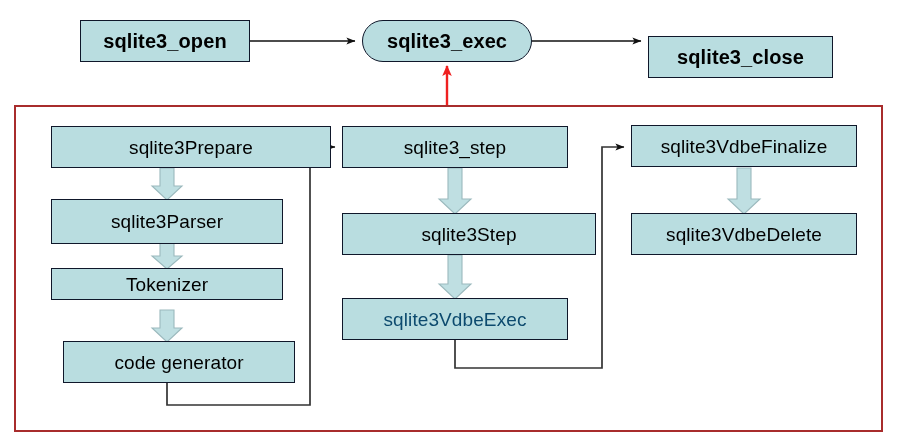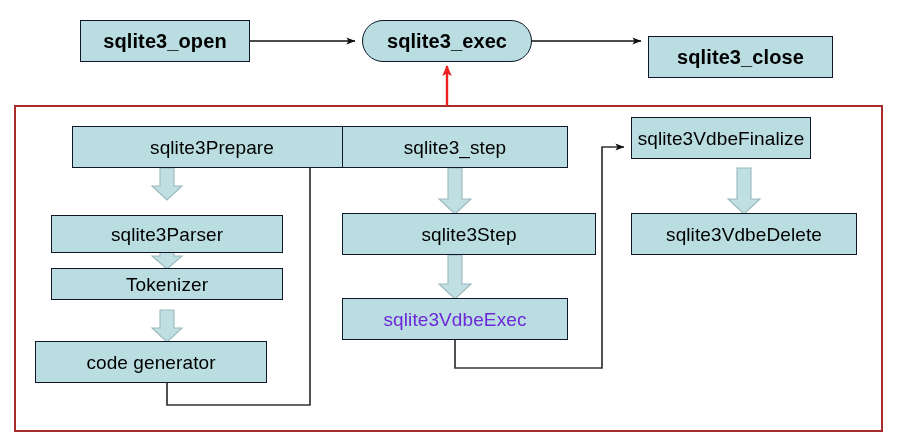--- a/index.html
+++ b/index.html
@@ -38,21 +38,21 @@
     font-size: 19px;
     line-height: 1;
     letter-spacing: 0.1px;
     white-space: nowrap;
   }
   .node.api {
     font-weight: bold;
     font-size: 20px;
   }
   .node.hot {
-    color: #6d28d9;
+    color: #0c4a6e;
   }
   .frame {
     position: absolute;
     box-sizing: border-box;
     border: 2px solid #a82c2c;
     background: transparent;
   }
 </style>
 </head>
 <body>
@@ -112,31 +112,31 @@
   </svg>
 
   <div class="frame" style="left:14px; top:105px; width:869px; height:327px;"></div>
 
   <div class="node api" style="left:80px; top:20px; width:170px; height:42px;">sqlite3_open</div>
 
   <div class="node api" style="left:362px; top:20px; width:170px; height:42px;border-radius:21px;">sqlite3_exec</div>
 
   <div class="node api" style="left:648px; top:36px; width:185px; height:42px;">sqlite3_close</div>
 
-  <div class="node" style="left:51px; top:126px; width:280px; height:42px;margin-left:21px;">sqlite3Prepare</div>
+  <div class="node" style="left:51px; top:126px; width:280px; height:42px;">sqlite3Prepare</div>
 
-  <div class="node" style="left:51px; top:199px; width:232px; height:38px;margin-top:16px;">sqlite3Parser</div>
+  <div class="node" style="left:51px; top:199px; width:232px; height:45px;">sqlite3Parser</div>
 
   <div class="node" style="left:51px; top:268px; width:232px; height:32px;">Tokenizer</div>
 
-  <div class="node" style="left:35px; top:341px; width:232px; height:42px;">code generator</div>
+  <div class="node" style="left:63px; top:341px; width:232px; height:42px;">code generator</div>
 
   <div class="node" style="left:342px; top:126px; width:226px; height:42px;text-align:right;">sqlite3_step</div>
 
   <div class="node" style="left:342px; top:213px; width:254px; height:42px;">sqlite3Step</div>
 
   <div class="node hot" style="left:342px; top:298px; width:226px; height:42px;">sqlite3VdbeExec</div>
 
-  <div class="node" style="left:631px; top:117px; width:180px; height:42px;">sqlite3VdbeFinalize</div>
+  <div class="node" style="left:631px; top:125px; width:226px; height:42px;">sqlite3VdbeFinalize</div>
 
   <div class="node" style="left:631px; top:213px; width:226px; height:42px;">sqlite3VdbeDelete</div>
 
 </div>
 
 </body></html>

